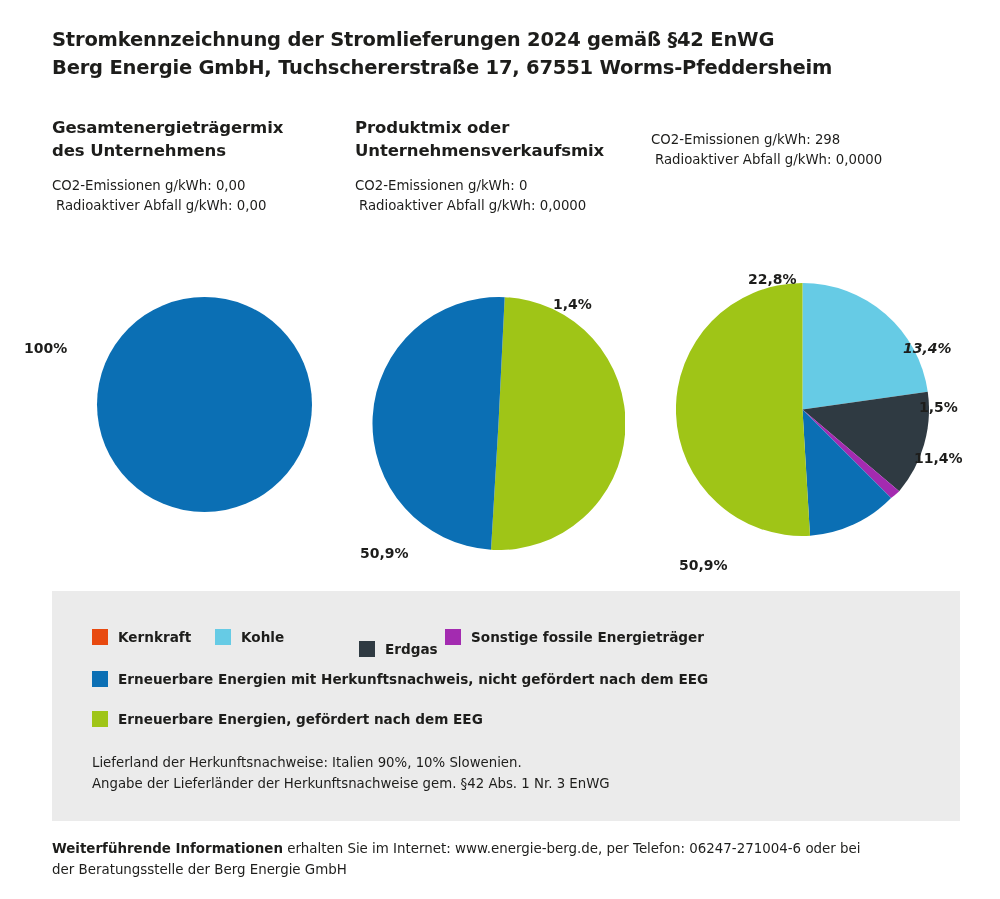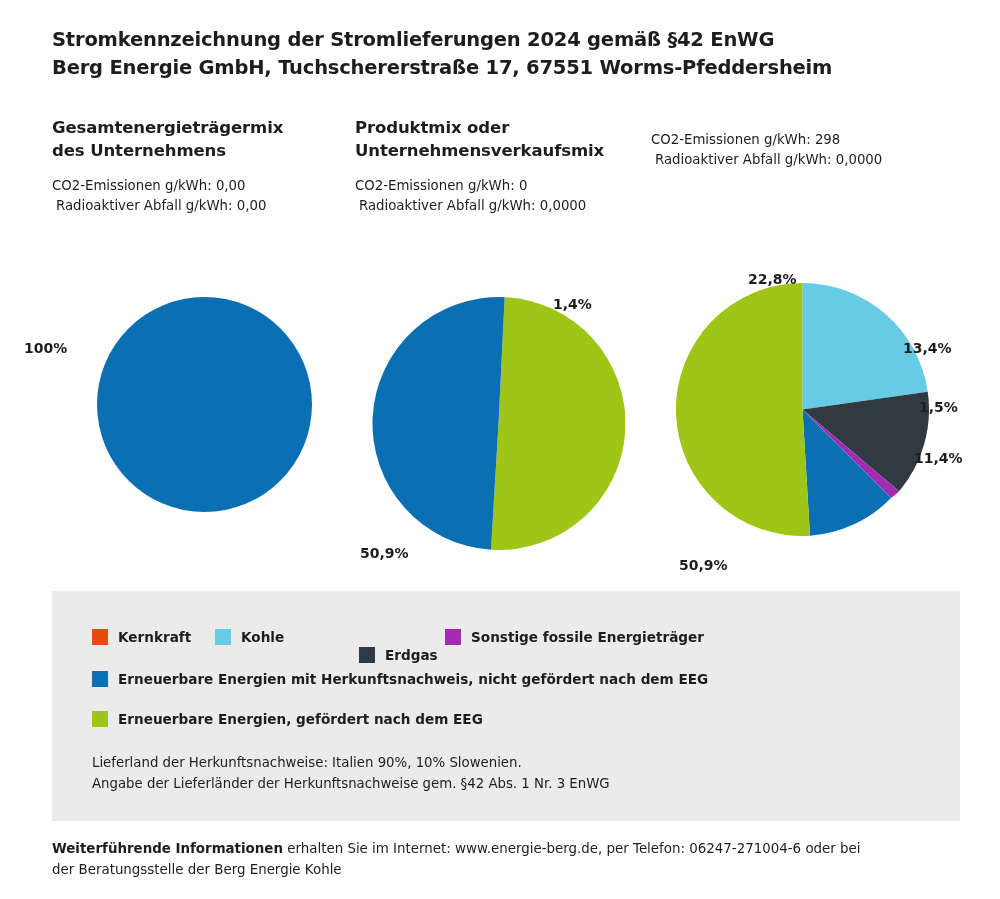--- a/index.html
+++ b/index.html
@@ -87,21 +87,21 @@
     margin-right: 10px;
     flex: 0 0 auto;
   }
   .legend-text {
     font-size: 13.6px;
     font-weight: bold;
     white-space: nowrap;
   }
   .lr1 { left: 40px; top: 38px; }
   .lr2 { left: 163px; top: 38px; }
-  .lr3 { left: 280px; top: 56px; padding-left: 27px; }
+  .lr3 { left: 280px; top: 50px; padding-left: 27px; }
   .lr4 { left: 393px; top: 38px; }
   .lr5 { left: 40px;  top: 80px; }
   .lr6 { left: 40px;  top: 120px; }
 
   .legend-note {
     position: absolute;
     left: 40px; top: 161px;
     font-size: 13.3px;
     line-height: 21px;
     color: #1d1d1b;
@@ -178,21 +178,21 @@
       <path d="M 50 50 L 99.50 42.98 A 50 50 0 0 1 88.22 82.27 Z" fill="#2f3a42"></path>
 
       <path d="M 50 50 L 88.22 82.27 A 50 50 0 0 1 85.01 85.01 Z" fill="#a32bb0"></path>
 
       <path d="M 50 50 L 85.01 85.01 A 50 50 0 0 1 52.97 99.91 Z" fill="#0b6fb4"></path>
 
       <path d="M 50 50 L 52.97 99.91 A 50 50 0 1 1 50 0 Z" fill="#9fc517"></path>
     </svg>
   </div>
   <div class="lbl" style="left:748px; top:271px;">22,8%</div>
-  <div class="lbl" style="left:903px; top:340px;">13,4%</div>
+  <div class="lbl" style="left:903px; top:340px;font-style:italic;">13,4%</div>
   <div class="lbl" style="left:919px; top:399px;">1,5%</div>
   <div class="lbl" style="left:914px; top:450px;text-align:center;">11,4%</div>
   <div class="lbl" style="left:679px; top:557px;">50,9%</div>
 
   <div class="legend-panel">
 
     <div class="legend-row lr1">
       <span class="swatch" style="background:#e8490f;"></span>
       <span class="legend-text">Kernkraft</span>
     </div>
@@ -225,16 +225,16 @@
     <div class="legend-note">
       <div>Lieferland der Herkunftsnachweise: Italien 90%, 10% Slowenien.</div>
       <div>Angabe der Lieferländer der Herkunftsnachweise gem. §42 Abs. 1 Nr. 3 EnWG</div>
     </div>
   </div>
 
   <div class="footer">
     <div>
       <b>Weiterführende Informationen</b><span> erhalten Sie im Internet: www.energie-berg.de, per Telefon: 06247-271004-6 oder bei</span>
     </div>
-    <div>der Beratungsstelle der Berg Energie Kohle</div>
+    <div>der Beratungsstelle der Berg Energie GmbH</div>
   </div>
 
 </div>
 
 </body></html>

